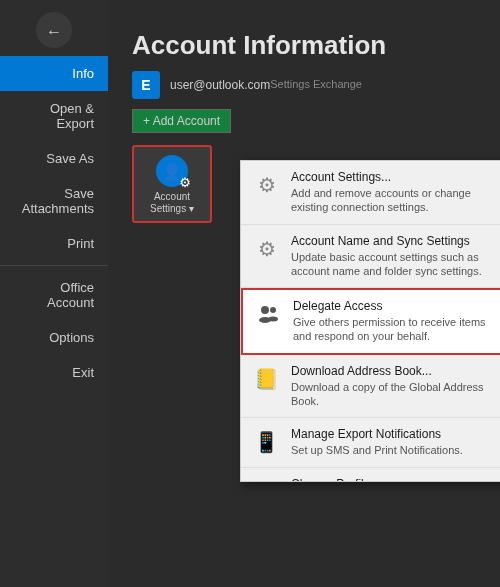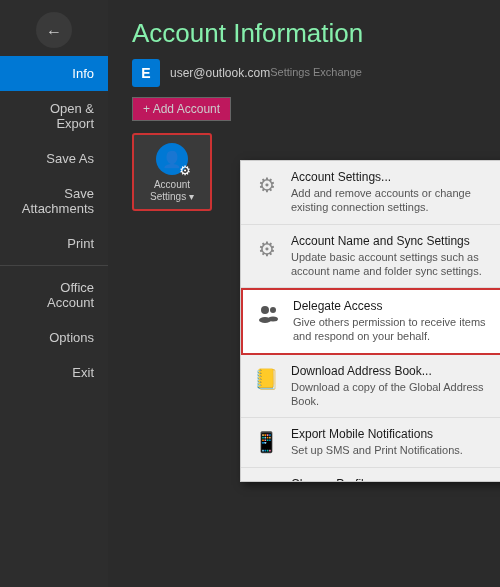--- a/index.html
+++ b/index.html
@@ -57,23 +57,23 @@
     
     .main {
       flex: 1;
       background: #2b2b2b;
       overflow: hidden;
       position: relative;
     }
 
     .page-title {
       font-size: 26px;
-      color: #86efac;
-      padding: 18px 24px 10px 24px;
-      font-weight: 400;
+      color: #e5e5e5;
+      padding: 30px 24px 10px 24px;
+      font-weight: 700;
     }
 
     .account-bar {
       display: flex;
       align-items: center;
       padding: 0 24px 10px 24px;
       gap: 10px;
     }
 
     .exchange-icon {
@@ -101,21 +101,21 @@
 
     .account-type {
       color: #888;
       font-size: 11px;
     }
 
     .add-account-btn {
       display: inline-flex;
       align-items: flex-end;
       gap: 5px;
-      background: #be185d;
+      background: #15803d;
       border: 1px solid #666;
       color: #cccccc;
       padding: 4px 10px;
       font-size: 12px;
       cursor: pointer;
       margin: 0 24px 12px 24px;
     }
 
     .account-settings-btn {
       width: 80px;
@@ -315,21 +315,21 @@
           <div class="di-title">Download Address Book...</div>
           <div class="di-desc">Download a copy of the Global Address Book.</div>
         </div>
       </div>
 
       <div class="dropdown-item">
         <div class="di-icon">
             <span style="font-size:20px;color:#0078d4;">📱</span>
           </div>
         <div class="di-text">
-          <div class="di-title">Export Mobile Notifications</div>
+          <div class="di-title">Manage Export Notifications</div>
           <div class="di-desc">Set up SMS and Print Notifications.</div>
         </div>
       </div>
 
       <div class="dropdown-item">
         <div class="di-icon">
             <span style="font-size:20px;color:#888;">👤</span>
           </div>
         <div class="di-text">
           <div class="di-title">Change Profile</div>

